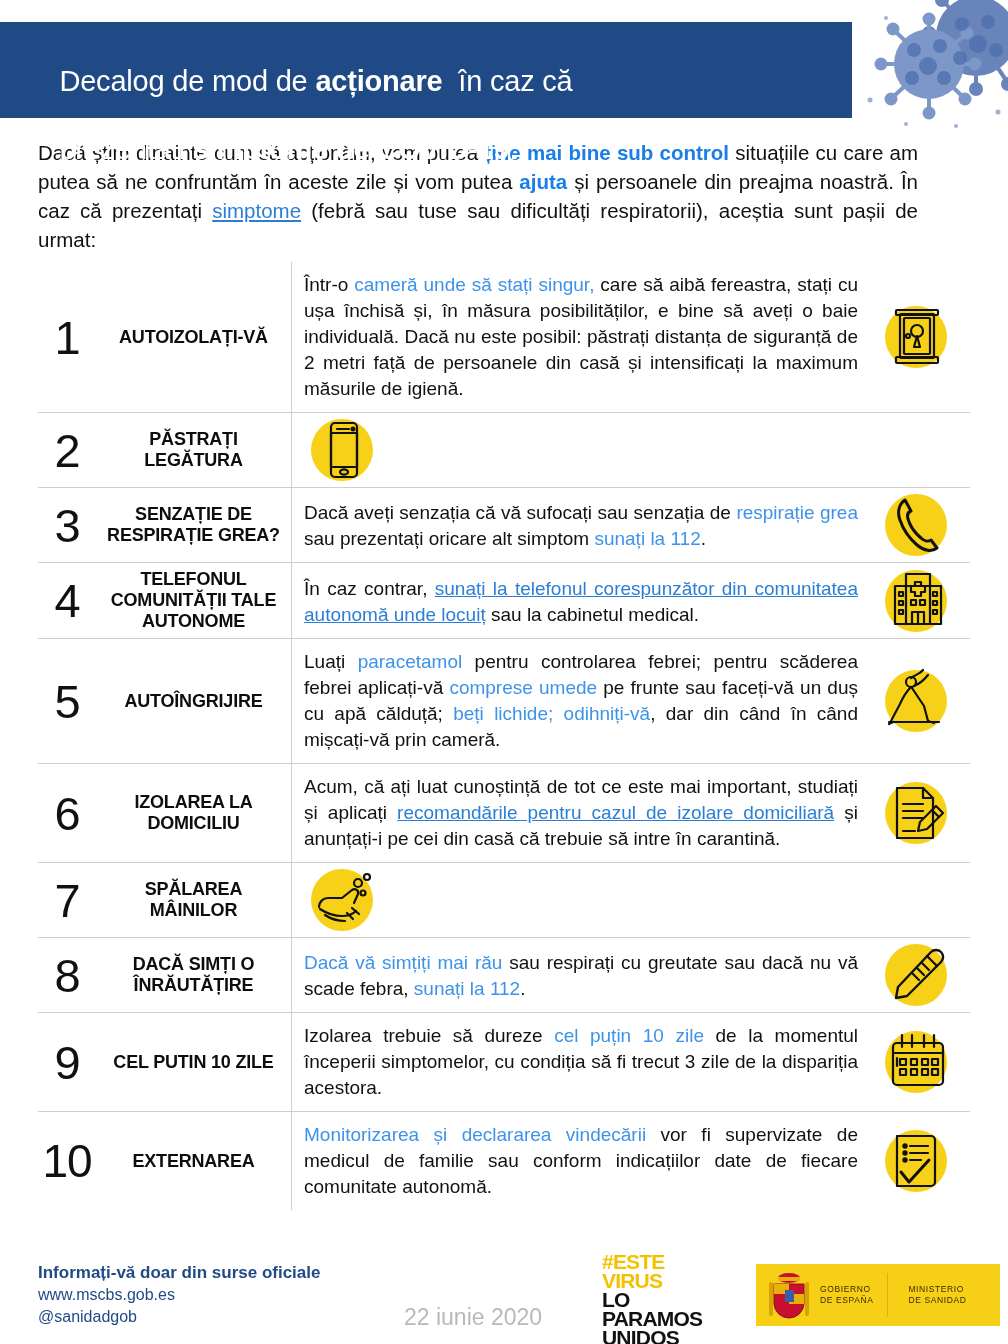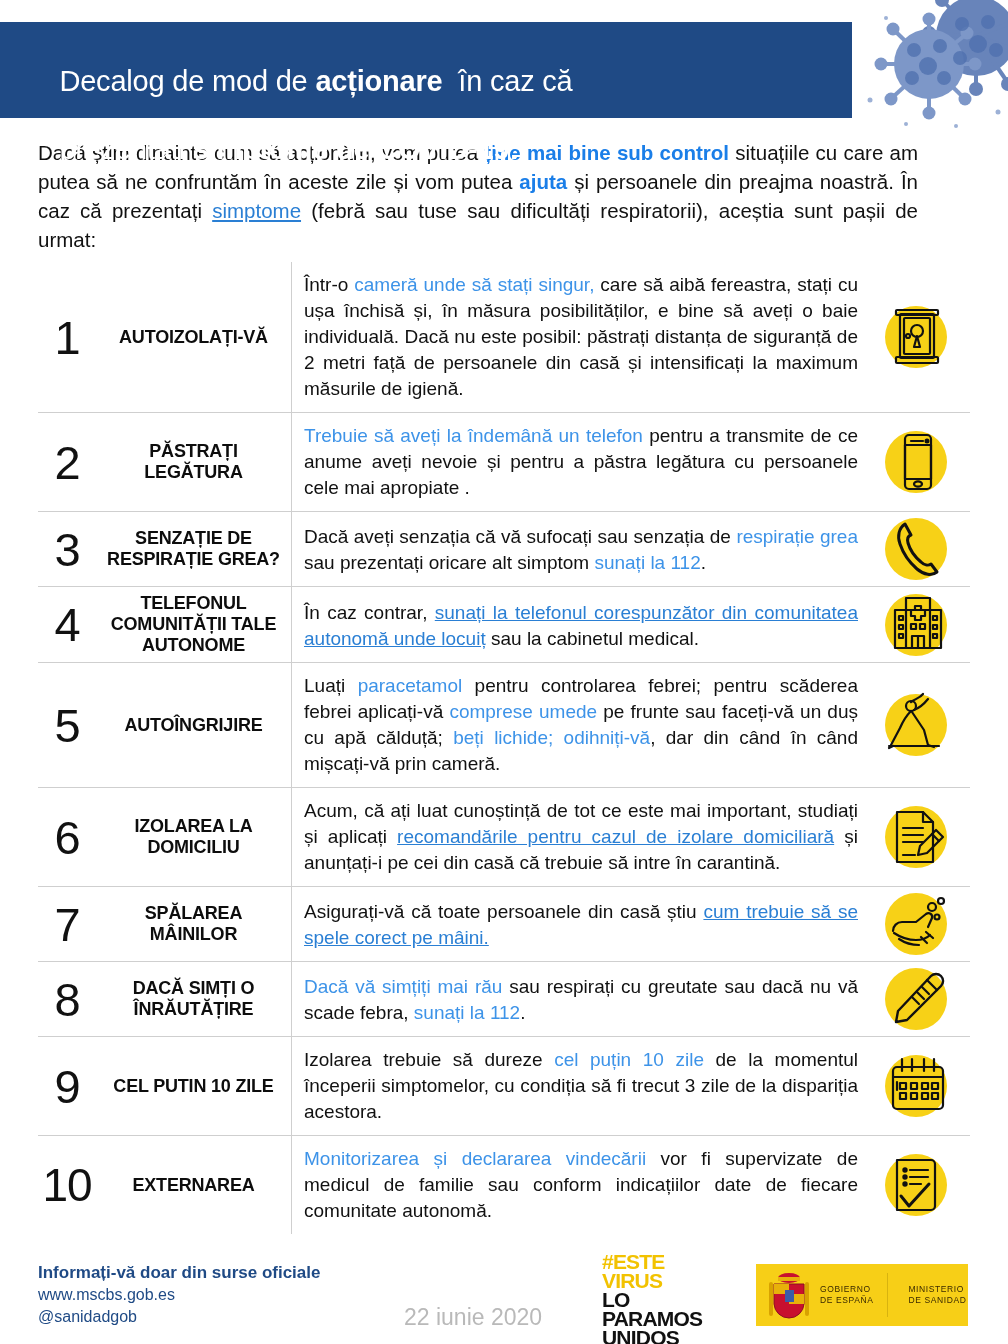--- a/index.html
+++ b/index.html
@@ -109,21 +109,21 @@
     position:absolute;left:404px;top:56px;
     color:#b9b9b9;font-size:23px;
   }
   .slogan{
     position:absolute;left:602px;top:4px;width:150px;
     line-height:19px;
   }
   .slogan .yellow{color:#f2c200;font-weight:bold;font-size:21px;letter-spacing:-0.8px;display:block;}
   .slogan .black{color:#111;font-weight:bold;font-size:21px;letter-spacing:-0.8px;display:block;}
   .gob-logo{
-    position:absolute;left:756px;top:16px;width:212px;height:62px;
+    position:absolute;left:756px;top:16px;width:244px;height:62px;
     background:#f7cf17;
     display:flex;align-items:center;
   }
   .gob-shield{width:46px;height:50px;margin-left:10px;flex:0 0 46px;}
   .gob-text{
     font-size:8.5px;line-height:11px;color:#3a2a00;
     letter-spacing:0.6px;margin-left:8px;
     font-family:"Liberation Sans", sans-serif;
   }
   .gob-sep{
@@ -228,23 +228,20 @@
             <circle cx="36" cy="31" r="6"></circle>
             <path d="M36 36 l-3 11 h6 z"></path>
             <circle cx="27" cy="36" r="2"></circle>
           </svg>
         </div>
       </div>
     </div>
     <div class="row">
       <div class="num">2</div>
       <div class="label">PĂSTRAȚI LEGĂTURA</div>
-      <div class="desc">
-        <div><span class="blue">Trebuie să aveți la îndemână un telefon</span><span> pentru a transmite de ce anume aveți nevoie și  pentru a păstra legătura cu persoanele cele mai apropiate .</span></div>
-      </div>
       <div class="icon-cell">
         <div class="badge">
           <div class="disc"></div>
           <svg viewBox="0 0 74 74" fill="none" stroke="#111111" stroke-width="2.2" stroke-linecap="round" stroke-linejoin="round">
             <rect x="24" y="10" width="26" height="54" rx="4"></rect>
             <line x1="30" y1="16" x2="42" y2="16"></line>
             <circle cx="46" cy="16" r="1.4" fill="#111111"></circle>
             <rect x="24" y="20" width="26" height="34"></rect>
             <ellipse cx="37" cy="59" rx="4" ry="2.6"></ellipse>
           </svg>
@@ -333,23 +330,20 @@
             <line x1="22" y1="55" x2="34" y2="55"></line>
             <path d="M55 30 l7 7 l-16 16 l-9 2 l2 -9 z"></path>
             <line x1="51" y1="34" x2="58" y2="41"></line>
           </svg>
         </div>
       </div>
     </div>
     <div class="row">
       <div class="num">7</div>
       <div class="label">SPĂLAREA MÂINILOR</div>
-      <div class="desc">
-        <div><span>Asigurați-vă că toate persoanele din casă știu </span><span class="blue-u">cum trebuie să se spele corect pe mâini.</span></div>
-      </div>
       <div class="icon-cell">
         <div class="badge">
           <div class="disc"></div>
           <svg viewBox="0 0 74 74" fill="none" stroke="#111111" stroke-width="2.2" stroke-linecap="round" stroke-linejoin="round">
             <path d="M12 44 c0 -5 4 -9 9 -9 h14 l10 -8 c3 -2 7 0 6 4 l-4 9"></path>
             <path d="M13 46 c6 4 14 7 22 7 c6 0 11 -2 14 -5"></path>
             <path d="M18 52 c6 4 13 6 20 6"></path>
             <path d="M40 50 l6 6"></path>
             <path d="M45 45 l7 6"></path>
             <circle cx="51" cy="20" r="4"></circle>

